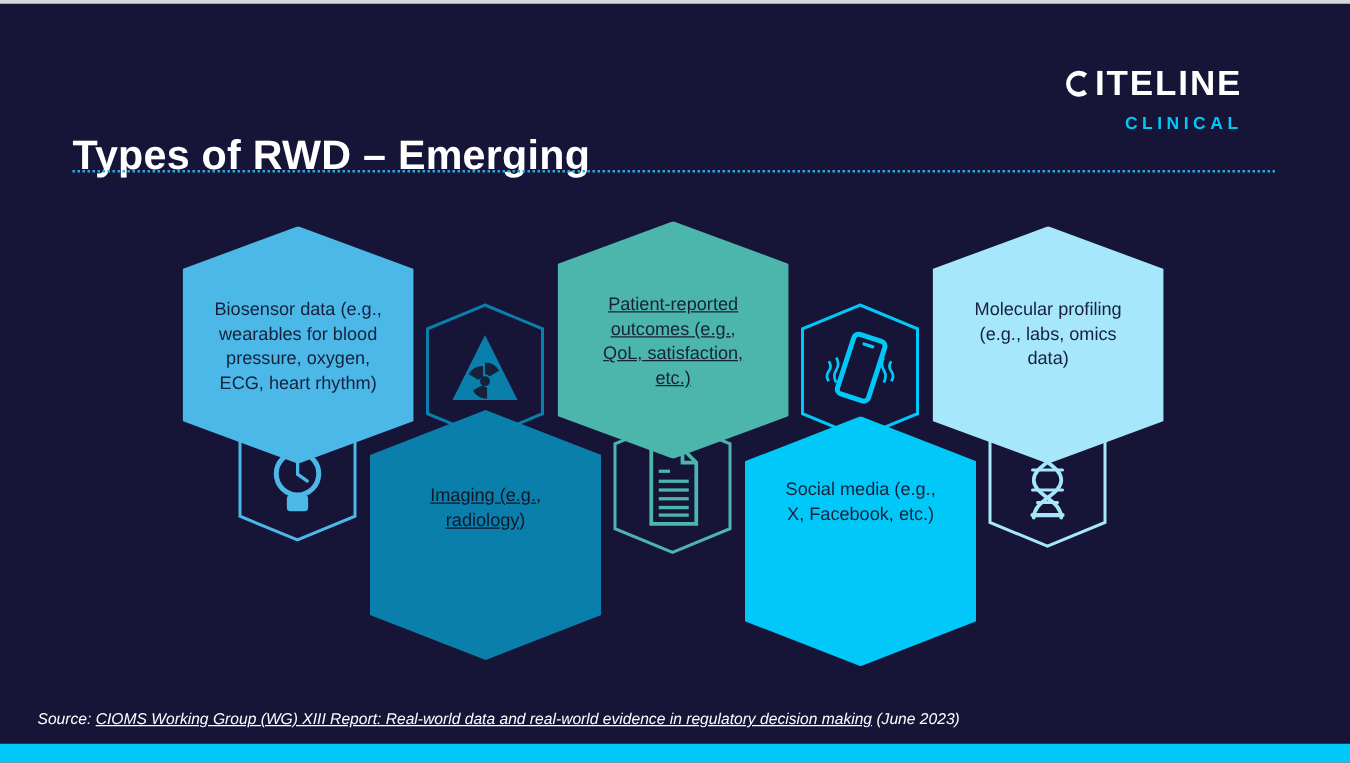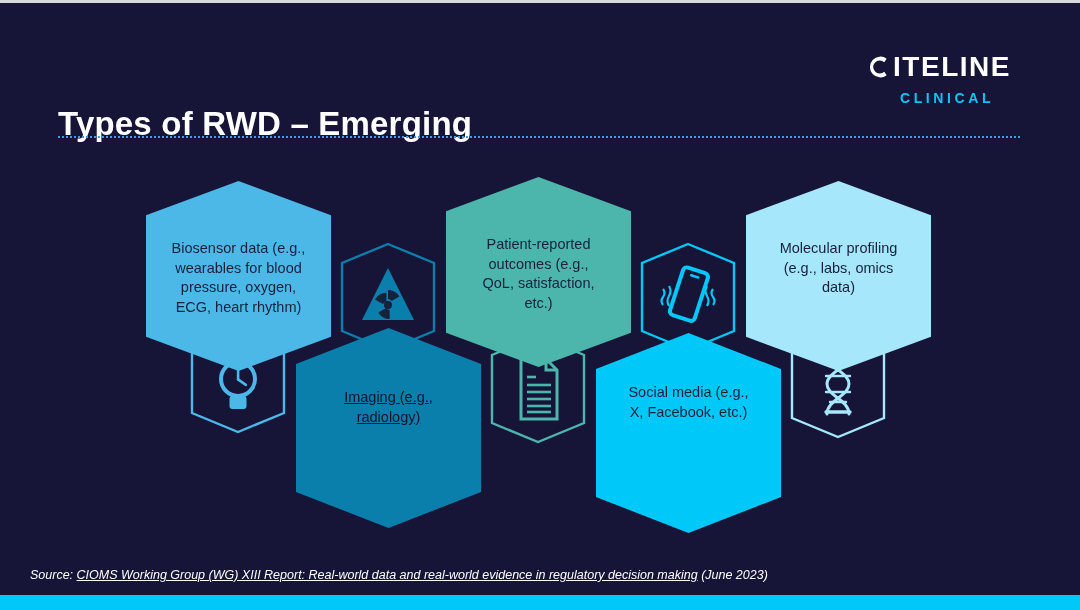--- a/index.html
+++ b/index.html
@@ -44,21 +44,21 @@
   #logo {
     position: absolute;
     right: 52px;
     top: 50px;
     text-align: center;
     width: 180px;
   }
   #logo-word {
     display: flex;
     align-items: center;
-    justify-content: center;
+    justify-content: flex-start;
     gap: 2px;
     color: #ffffff;
     font-size: 28px;
     letter-spacing: 1.5px;
     font-weight: bold;
     line-height: 1;
   }
   #logo-c {
     display: inline-block;
     width: 26px;
@@ -189,21 +189,21 @@
         </g>
       </svg>
     </div>
 
     <div class="hex big-low" style="left:296px; top:165px; width:185px; height:200px; background:#0b7fab;">
       <div class="hex-label" style="color:#0f172a; margin-top:60px;text-decoration:underline;">Imaging (e.g.,
 radiology)</div>
     </div>
 
     <div class="hex big" style="left:446px; top:14px; width:185px; height:190px; background:#4db6ac;">
-      <div class="hex-label" style="color:#16213c;">Patient-reported
+      <div class="hex-label" style="color:#16213c;text-decoration:underline;">Patient-reported
 outcomes (e.g.,
 QoL, satisfaction,
 etc.)</div>
     </div>
 
     <div class="icon-hex" style="left:488px; top:170px; width:100px; height:112px;">
       <svg width="100" height="112" viewBox="0 0 100 112" aria-hidden="true">
         <polygon points="50,3 96,22 96,90 50,109 4,90 4,22" fill="none" stroke="#4db6ac" stroke-width="2.4"></polygon>
         <g stroke="#4db6ac" fill="none" stroke-width="3">
           <path d="M33 26 L58 26 L69 37 L69 86 L33 86 Z"></path>

